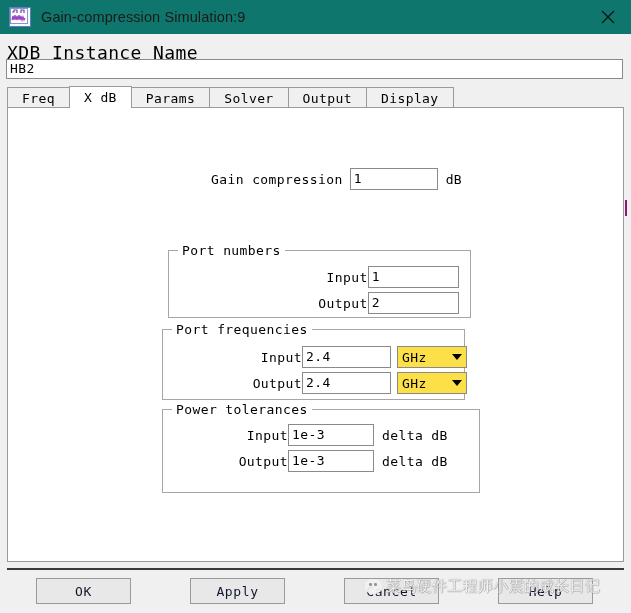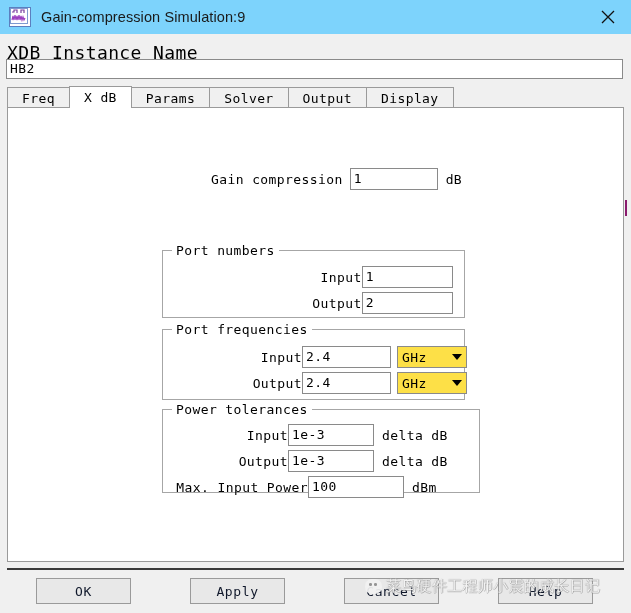--- a/index.html
+++ b/index.html
@@ -13,21 +13,21 @@
     font-family: "DejaVu Sans Mono", monospace;
     overflow: hidden;
     position: relative;
   }
 
   
   .titlebar {
     position: absolute;
     left: 0; top: 0;
     width: 631px; height: 34px;
-    background: #7dd3fc;
+    background: #0f766e;
     display: flex;
     align-items: center;
   }
   .title-icon {
     width: 20px; height: 18px;
     margin-left: 9px;
     border: 1px solid #5b7fbf;
     background: #fdfdff;
     position: relative;
     overflow: hidden;
@@ -169,21 +169,21 @@
     display: flex;
     align-items: center;
   }
   .grow .lbl {
     text-align: right;
     margin-right: 0;
   }
   .grow .suffix { margin-left: 8px; }
 
   
-  #group-port-numbers { left: 162px; top: 250px; width: 303px; height: 68px; }
+  #group-port-numbers { left: 168px; top: 250px; width: 303px; height: 68px; }
   
   #group-port-frequencies { left: 162px; top: 329px; width: 303px; height: 71px; }
   
   #group-power-tolerances { left: 162px; top: 409px; width: 318px; height: 84px; }
 
   .dropdown {
     box-sizing: border-box;
     width: 70px; height: 22px;
     border: 1px solid #8a8a8a;
     background: #fde047;
@@ -356,25 +356,20 @@
   <div class="grow" style="left:15px; top:14px;">
     <span class="flabel lbl" style="width:110px;">Input</span>
     <span class="tinput" style="width:86px;">1e-3</span>
     <span class="flabel suffix">delta dB</span>
   </div>
   <div class="grow" style="left:15px; top:40px;">
     <span class="flabel lbl" style="width:110px;">Output</span>
     <span class="tinput" style="width:86px;">1e-3</span>
     <span class="flabel suffix">delta dB</span>
   </div>
-  <div class="grow" style="left:5px; top:66px;">
-    <span class="flabel lbl" style="width:140px;">Max. Input Power</span>
-    <span class="tinput" style="width:96px;">100</span>
-    <span class="flabel suffix">dBm</span>
-  </div>
 </div>
 
 <div class="edge-mark"></div>
 
 <div class="sep"></div>
 <div class="btn" id="btn-ok">OK</div>
 <div class="btn" id="btn-apply">Apply</div>
 <div class="btn" id="btn-cancel">Cancel</div>
 <div class="btn" id="btn-help">Help</div>
 

